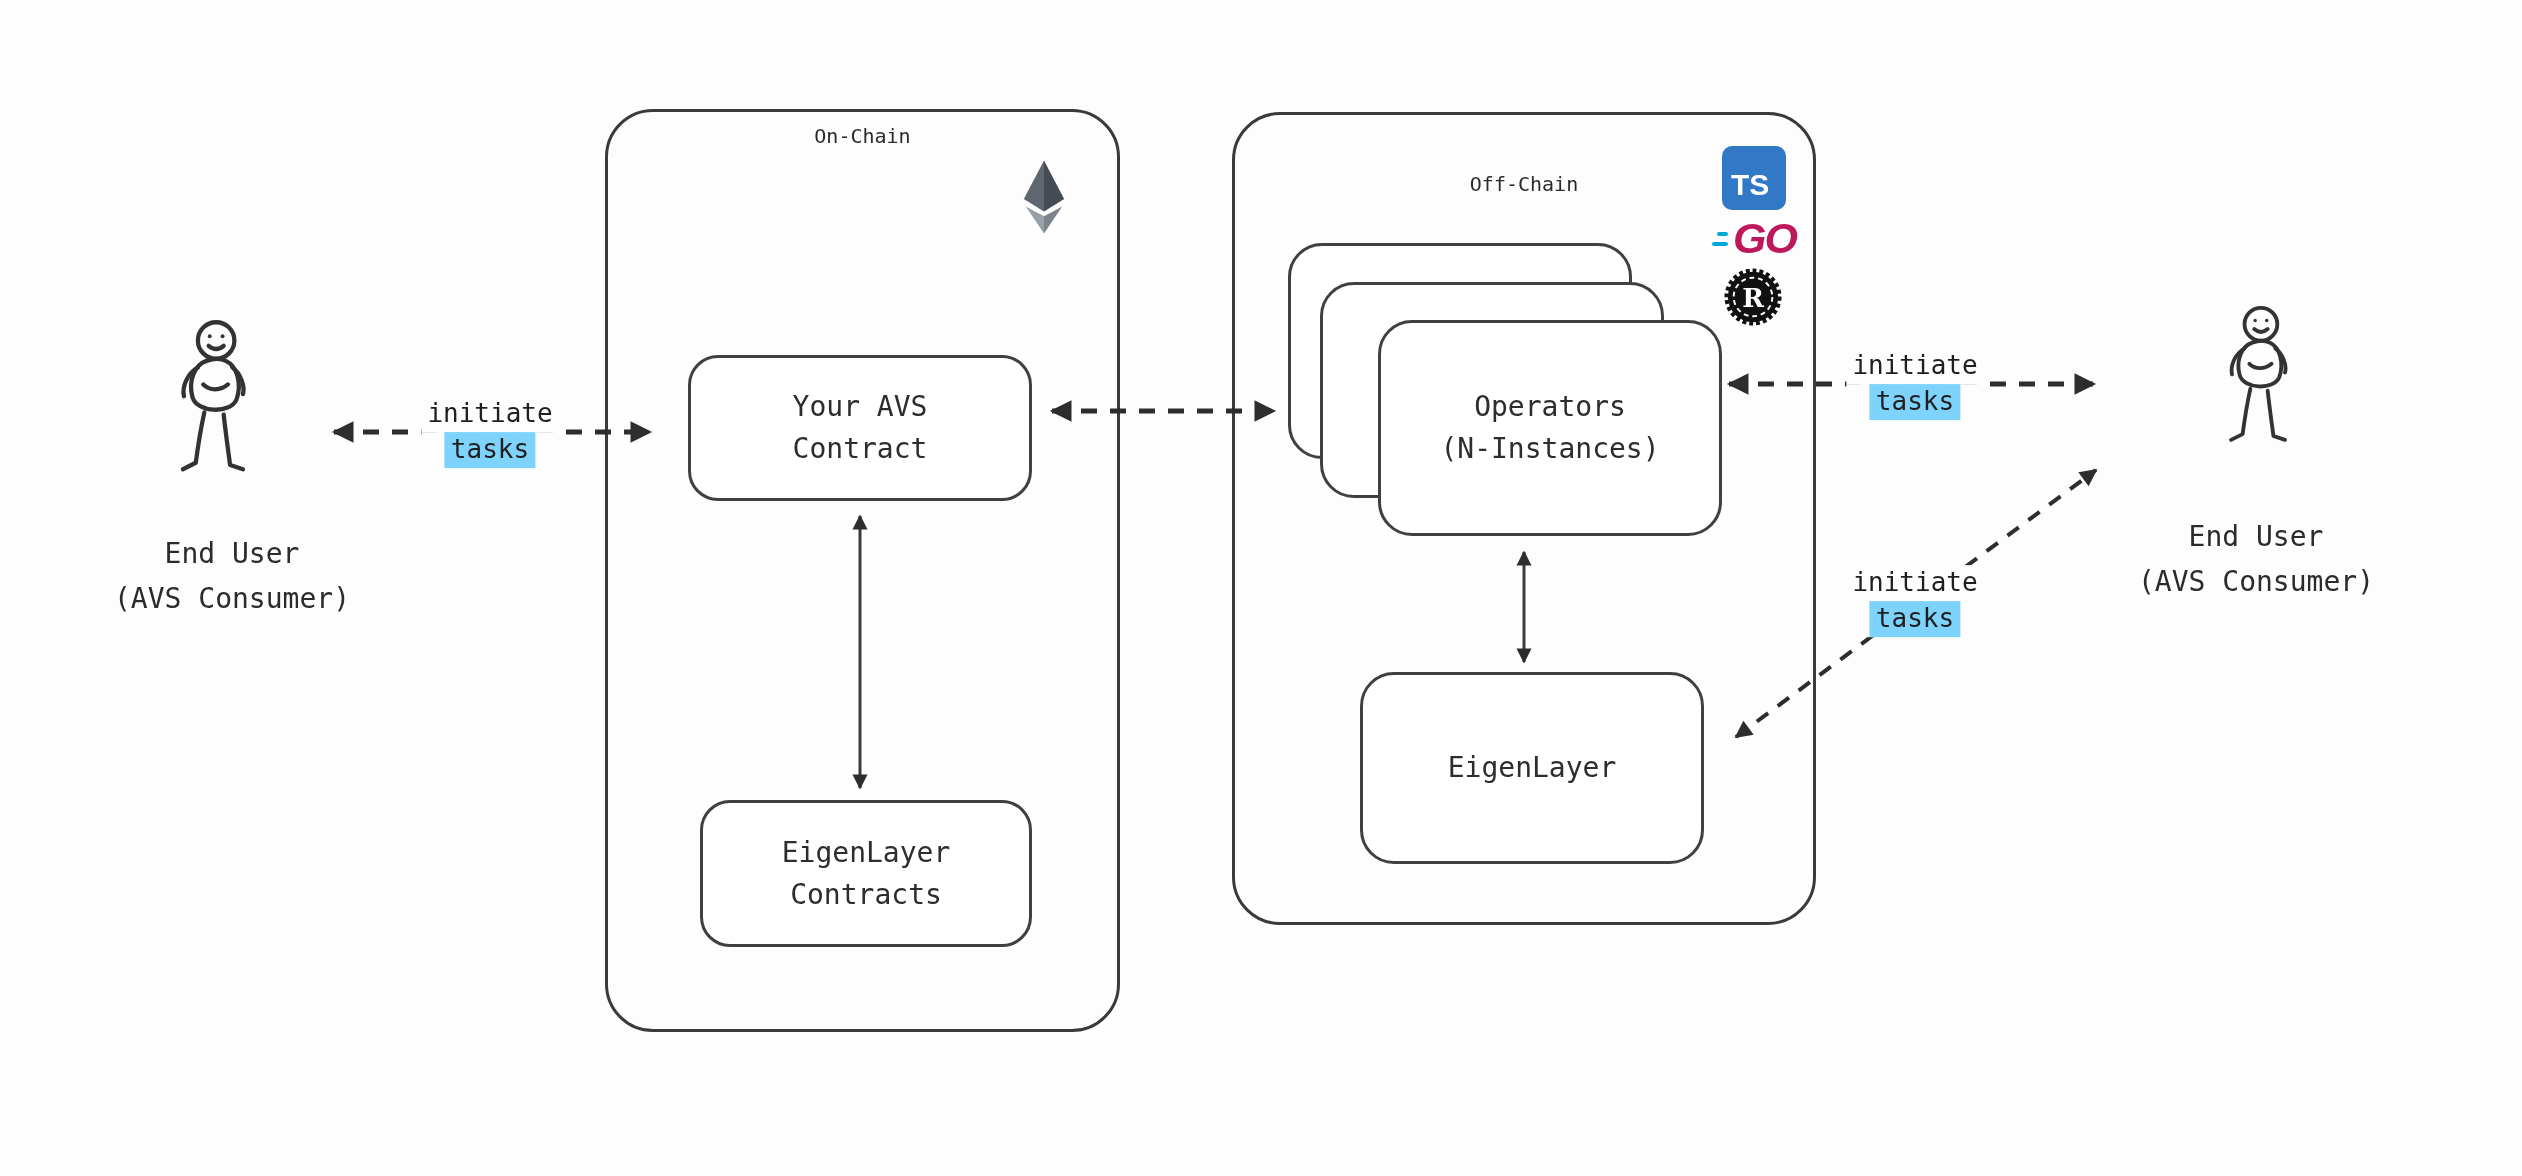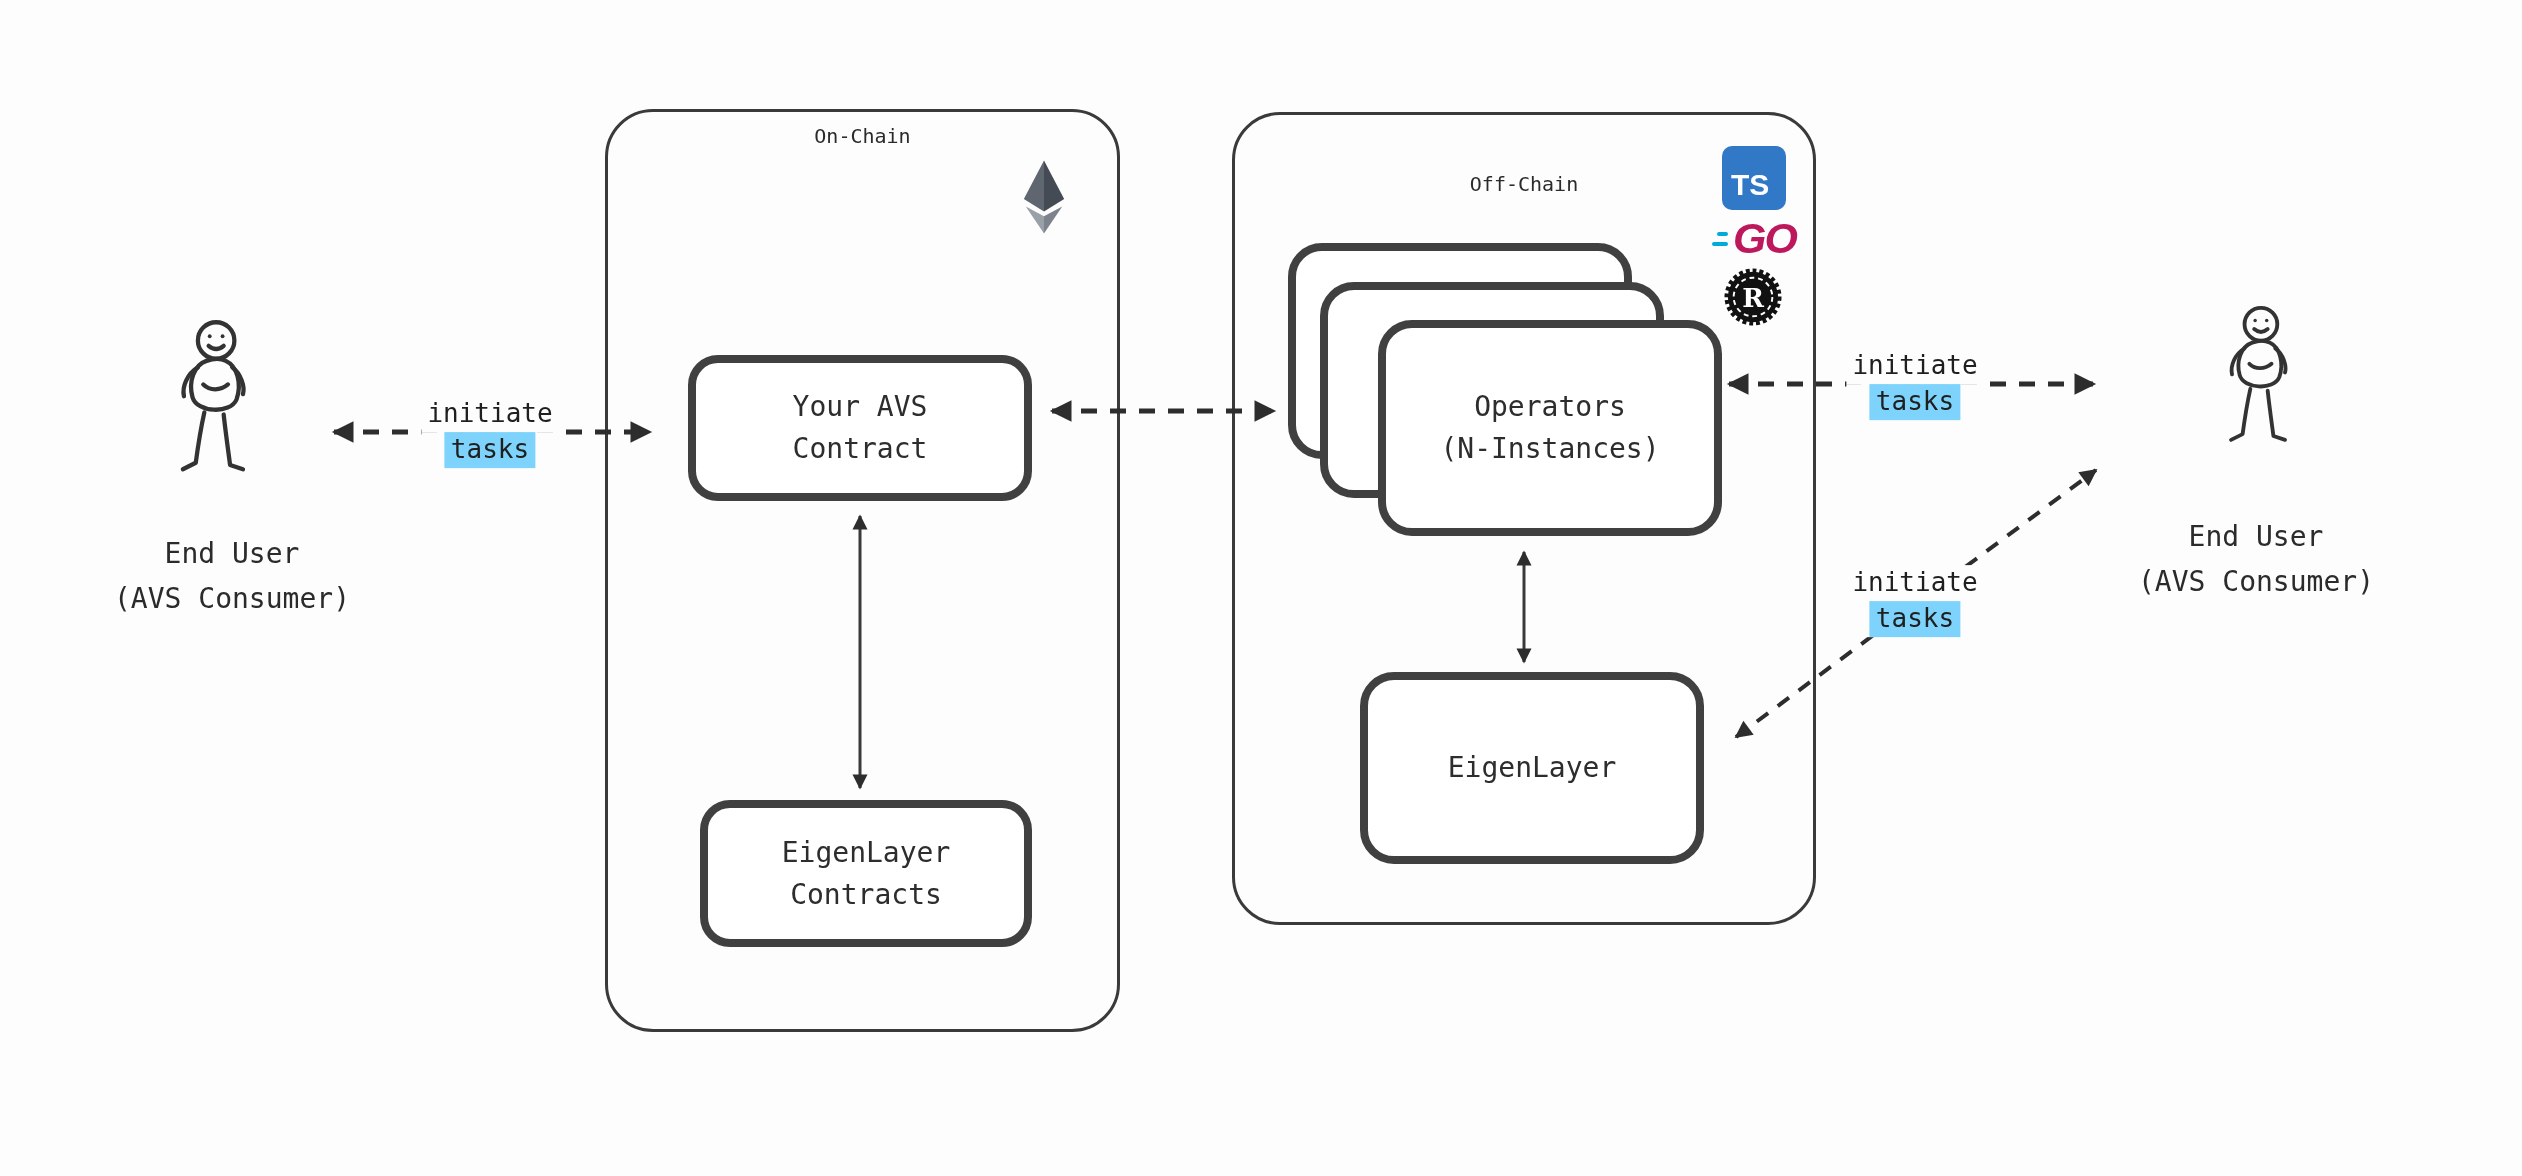--- a/index.html
+++ b/index.html
@@ -9,21 +9,21 @@
     font-family:"DejaVu Sans Mono","Liberation Mono",monospace;
     color:#2d2d2d;
   }
   .container-box {
     position:absolute; border:3px solid #3a3a3a; border-radius:48px; background:transparent;
   }
   .container-title {
     position:absolute; text-align:center; font-size:20px; font-weight:500; color:#2b2b2b;
   }
   .node {
-    position:absolute; background:#ffffff; border:8px solid #404040; border-radius:30px;
+    position:absolute; background:#ffffff; border:3px solid #404040; border-radius:30px;
     display:flex; flex-direction:column; align-items:center; justify-content:center;
     font-size:28px; line-height:1.5; color:#2d2d2d; text-align:center;
   }
   .op-card { border-radius:34px; }
   .user-label {
     position:absolute; text-align:center; font-size:28px; line-height:1.6; color:#2b2b2b;
   }
   .user-label span { display:block; }
   .arrow-label {
     position:absolute; transform:translate(-50%,-50%); text-align:center;

